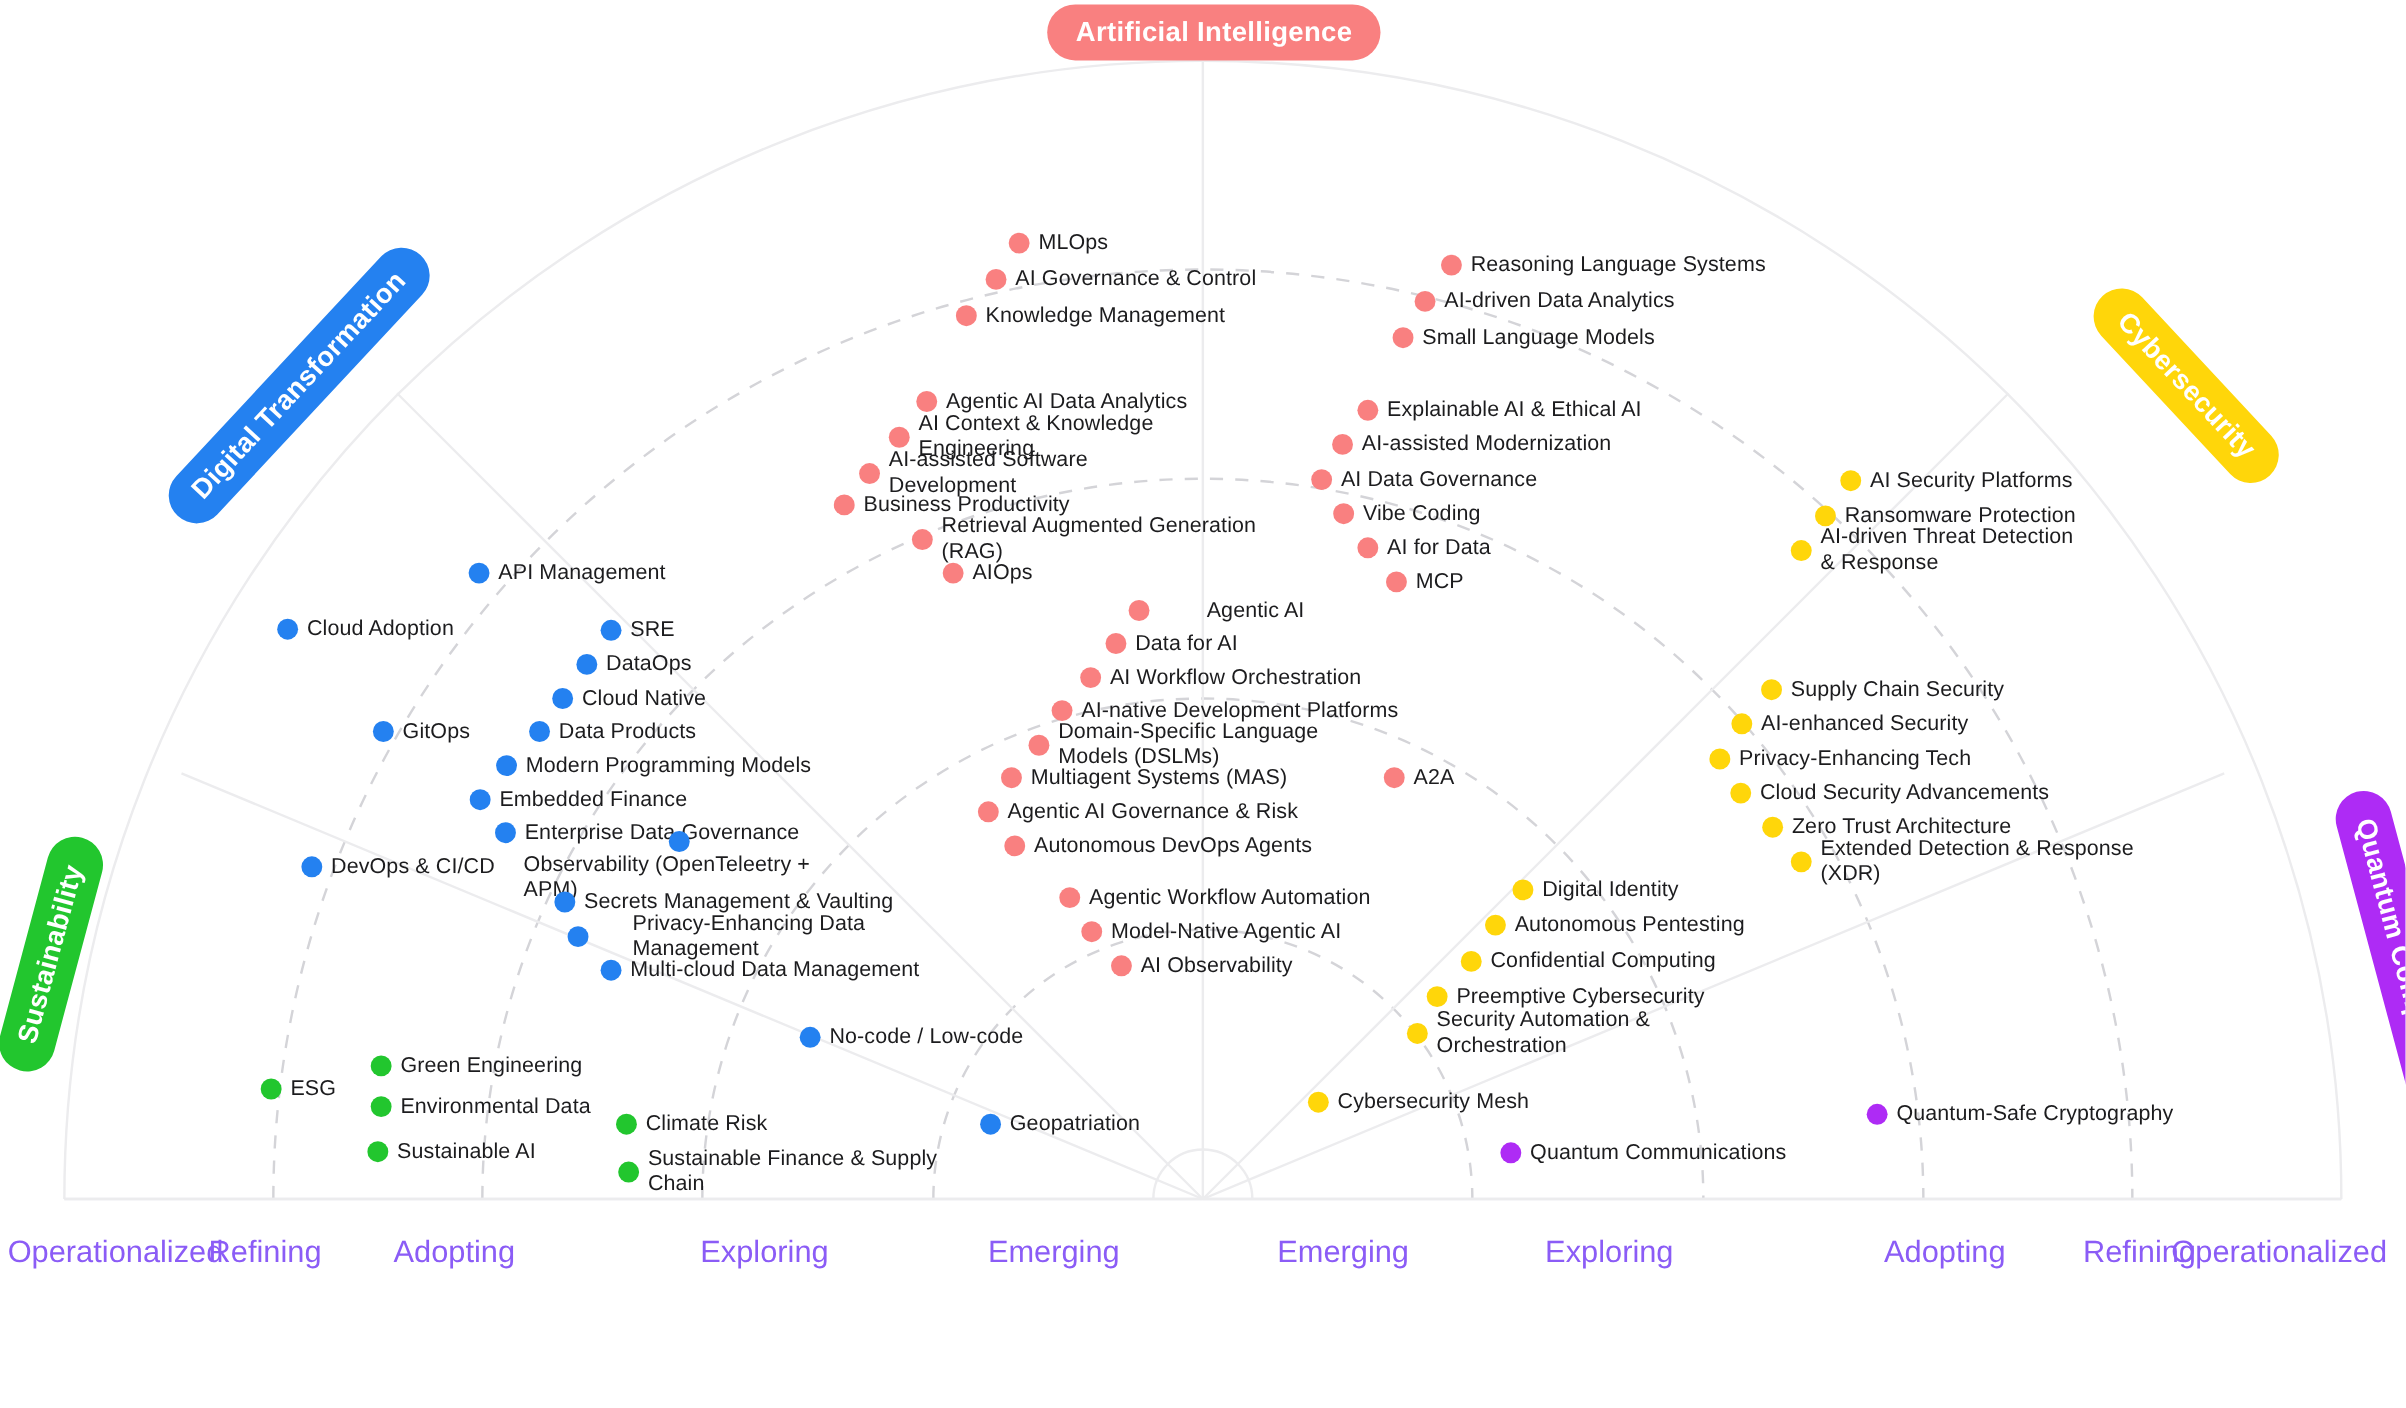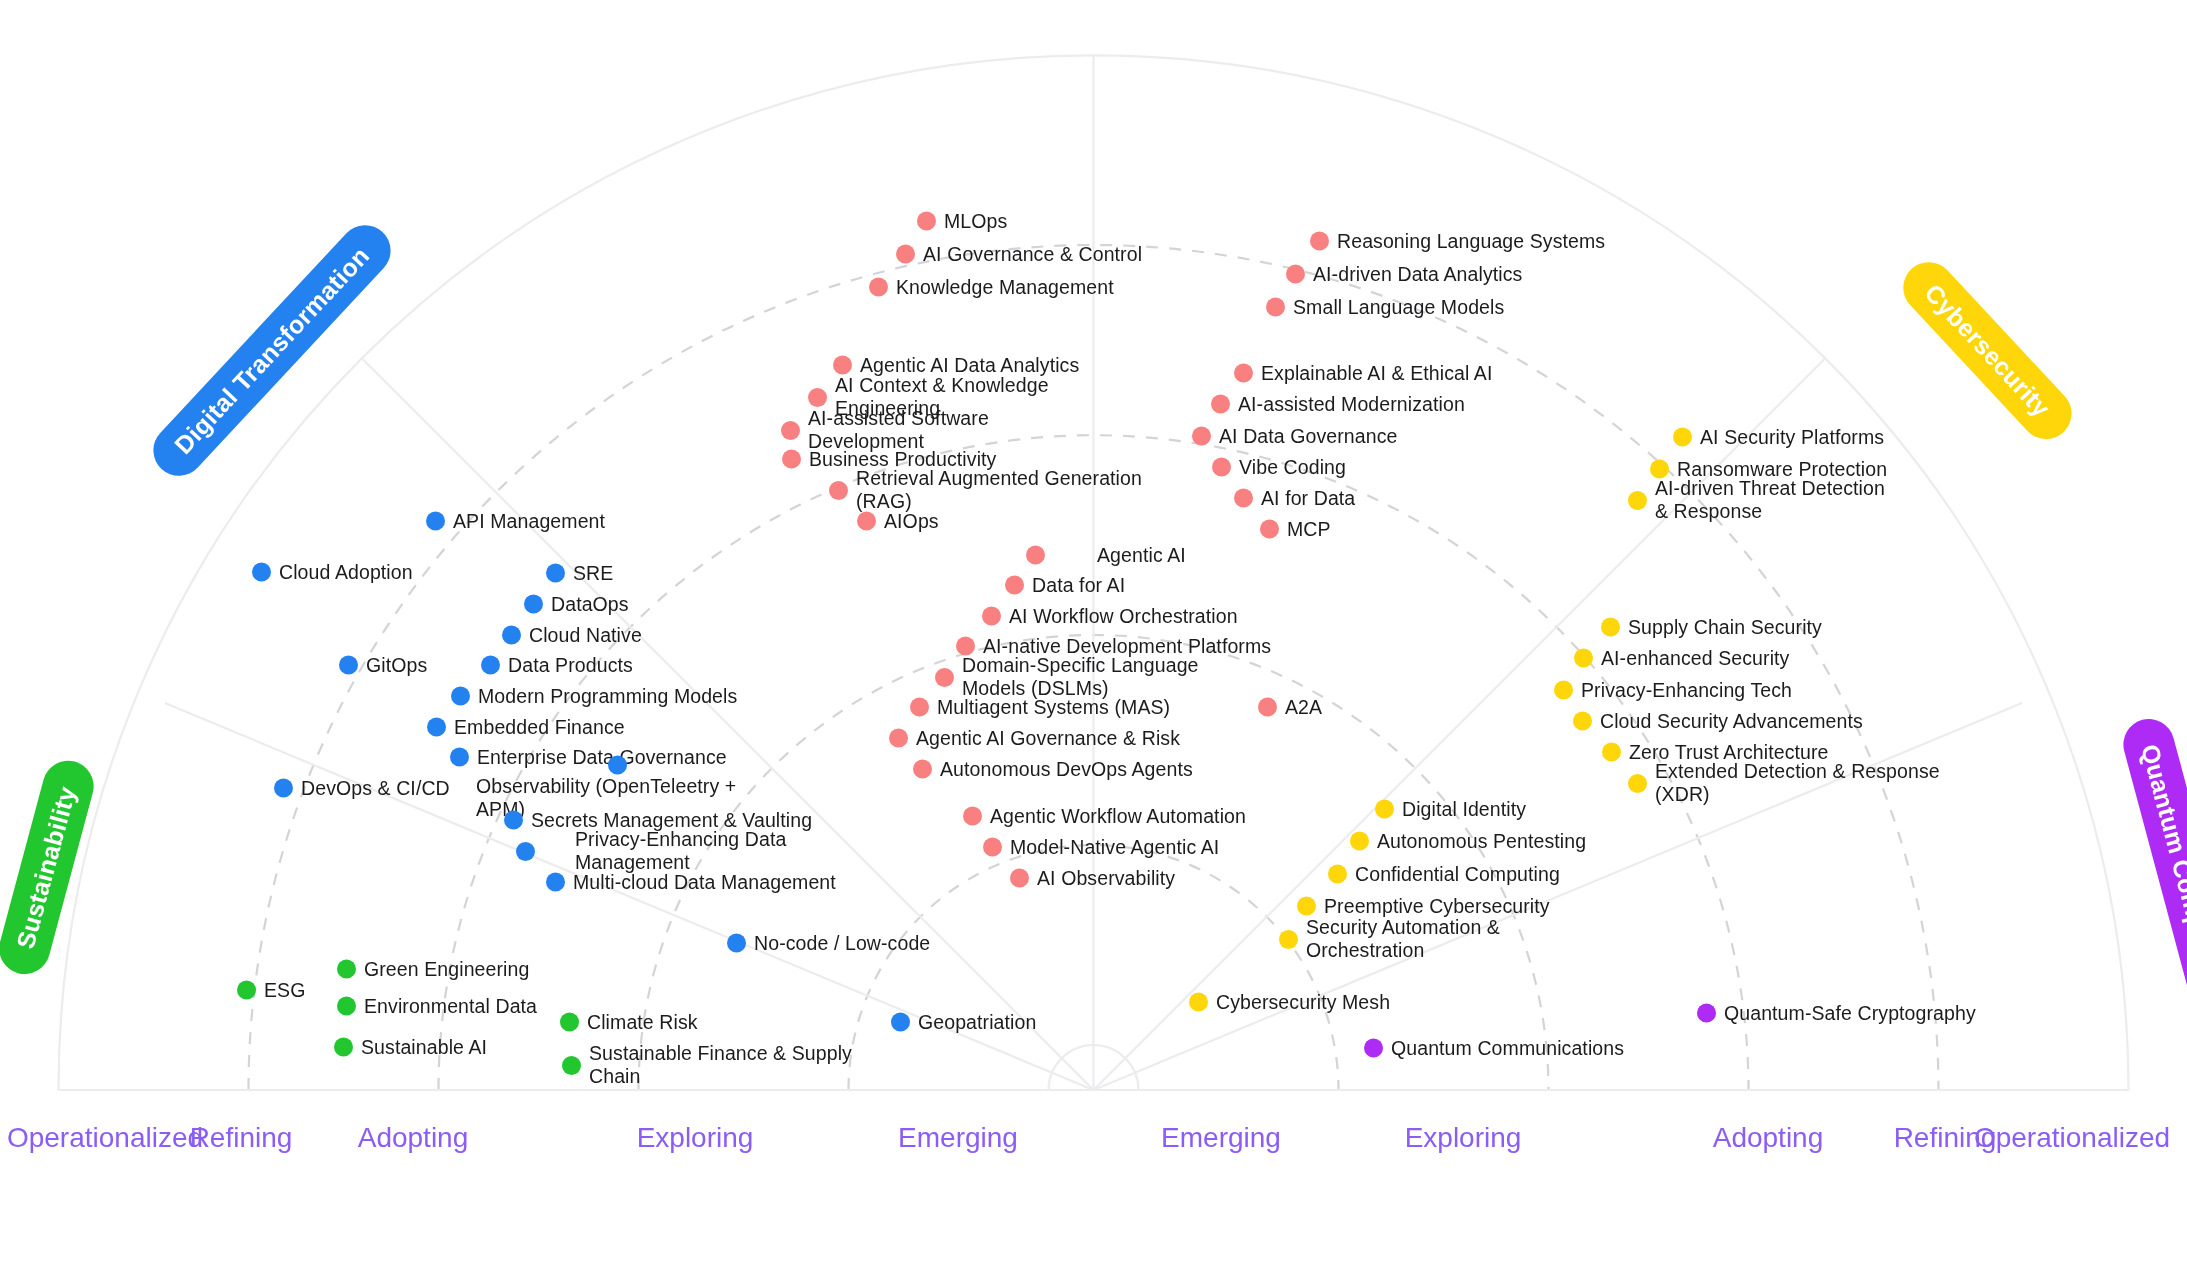--- a/index.html
+++ b/index.html
@@ -99,20 +99,21 @@
       <line x1="1093.5" y1="1090" x2="1826" y2="357.5"></line>
       <line x1="1093.5" y1="1090" x2="165" y2="703"></line>
       <line x1="1093.5" y1="1090" x2="2022" y2="703"></line>
       <line x1="1093.5" y1="1090" x2="58.5" y2="1090"></line>
       <line x1="1093.5" y1="1090" x2="2128.5" y2="1090"></line>
     </g>
 
     <line x1="58.5" y1="1090" x2="2128.5" y2="1090" stroke="#ececee" stroke-width="2.2"></line>
   </svg>
 
+  <div class="quadrant-pill" style="left:952px; top:4px; background:#F98080;">Artificial Intelligence</div>
 
   <div class="quadrant-pill" style="left:110px; top:325px; background:#2481F0; transform:rotate(-47deg);">Digital Transformation</div>
 
   <div class="quadrant-pill" style="left:1876px; top:325px; background:#FFD60A; transform:rotate(47deg);">Cybersecurity</div>
 
   <div class="quadrant-pill" style="left:-63px; top:842px; background:#22C62E; transform:rotate(-75deg);">Sustainability</div>
 
   <div class="quadrant-pill" style="left:2029px; top:842px; background:#AE2BF5; transform:rotate(75deg);">Quantum Computing</div>
 
   <div id="blip-layer">
@@ -145,21 +146,21 @@
         <span class="blip-label">Agentic AI Data Analytics</span>
       </div>
       <div class="blip" style="left: 808px; top: 397px;">
         <span class="dot" style="background: rgb(249, 128, 128);"></span>
         <span class="blip-label">AI Context &amp; Knowledge Engineering</span>
       </div>
       <div class="blip" style="left: 781px; top: 430px;">
         <span class="dot" style="background: rgb(249, 128, 128);"></span>
         <span class="blip-label">AI-assisted Software Development</span>
       </div>
-      <div class="blip" style="left: 782px; top: 459px;">
+      <div class="blip" style="left: 758px; top: 459px;">
         <span class="dot" style="background: rgb(249, 128, 128);"></span>
         <span class="blip-label">Business Productivity</span>
       </div>
       <div class="blip" style="left: 829px; top: 490px;">
         <span class="dot" style="background: rgb(249, 128, 128);"></span>
         <span class="blip-label">Retrieval Augmented Generation (RAG)</span>
       </div>
       <div class="blip" style="left: 857px; top: 521px;">
         <span class="dot" style="background: rgb(249, 128, 128);"></span>
         <span class="blip-label">AIOps</span>

